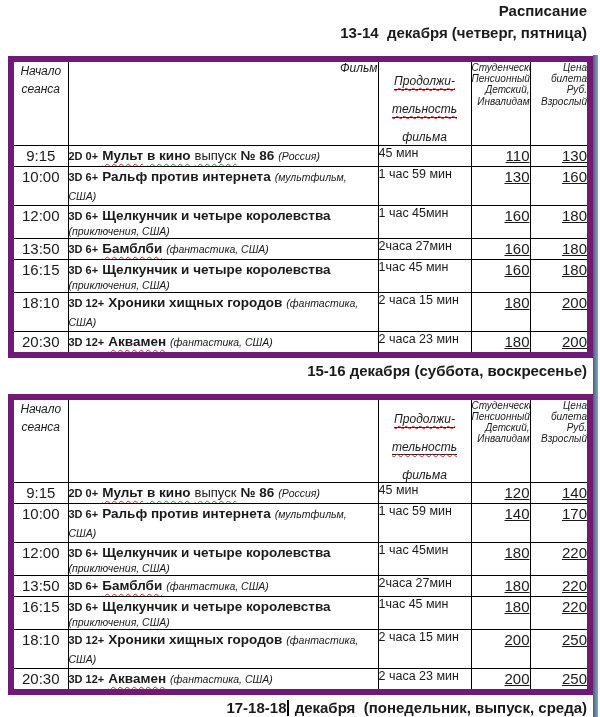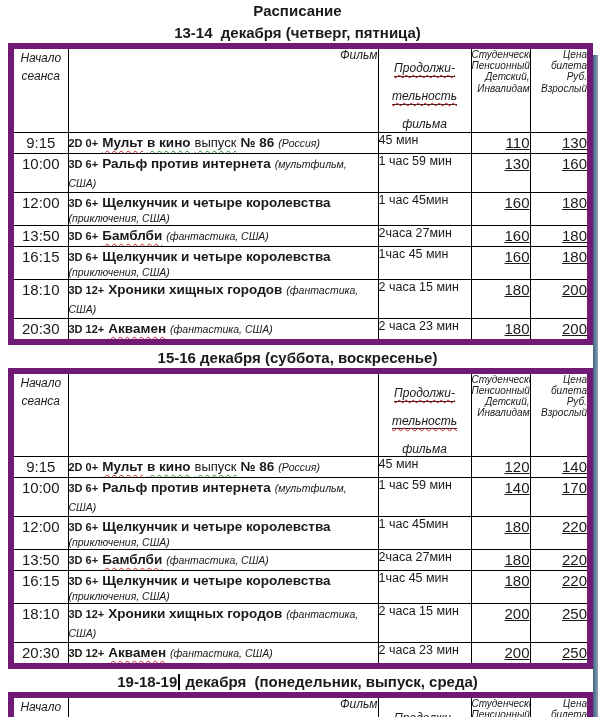--- a/index.html
+++ b/index.html
@@ -3,24 +3,24 @@
 <meta charset="utf-8">
 <style>
   html,body{margin:0;padding:0;}
   body{
     width:600px;height:717px;background:#ffffff;position:relative;
     font-family:"Liberation Sans","DejaVu Sans",sans-serif;color:#1a1a1a;
     overflow:hidden;
   }
   .page{padding:2px 0 0 8px;}
   .doc-title,.doc-subtitle,.date-title{
-    text-align:center;font-weight:bold;font-size:15px;line-height:18px;
+    text-align:right;font-weight:bold;font-size:15px;line-height:18px;
     width:579px;white-space:pre;
   }
-  .date-title{margin:4px 0 1px 0;}
+  .date-title{margin:4px 0 14px 0;}
   .sched-table{
     border-collapse:collapse;table-layout:fixed;width:579px;
     border:6px solid #701a75;
   }
   .sched-table th,.sched-table td{
     border:1px solid #000;padding:0;vertical-align:top;overflow:hidden;
   }
   col.c-time{width:57px}col.c-film{width:310px}col.c-dur{width:93px}
   col.c-disc{width:59px}col.c-price{width:60px}
   th{font-weight:normal;height:40px;}
@@ -270,21 +270,21 @@
     </td>
     <td class="duration-cell">2 часа 23 мин</td>
     <td class="price-cell">200</td>
     <td class="price-cell">250</td>
   </tr>
 </tbody>
     </table>
   </div>
 
   <div class="section">
-    <div class="date-title"><span>19-18-19</span><span class="caret"></span><span> декабря  (понедельник, выпуск, среда)</span></div>
+    <div class="date-title"><span>17-18-18</span><span class="caret"></span><span> декабря  (понедельник, выпуск, среда)</span></div>
     <table class="sched-table">
       <colgroup>
             <col class="c-time">
             <col class="c-film">
             <col class="c-dur">
             <col class="c-disc">
             <col class="c-price">
           </colgroup>
       <thead>
         <tr>

